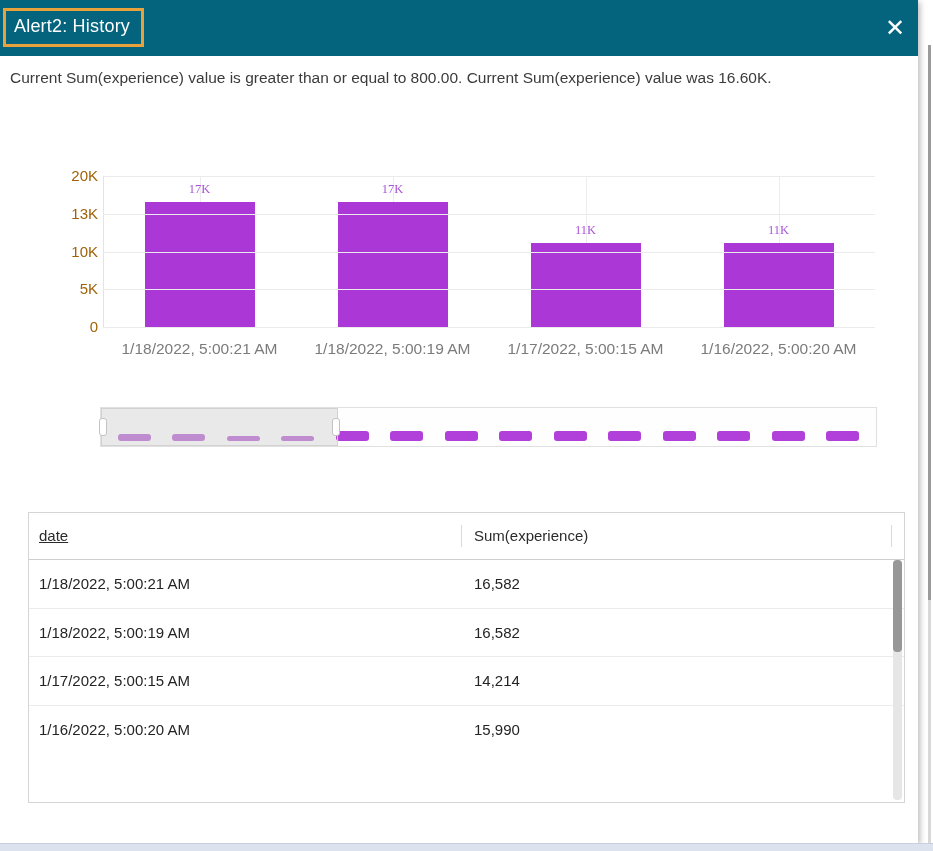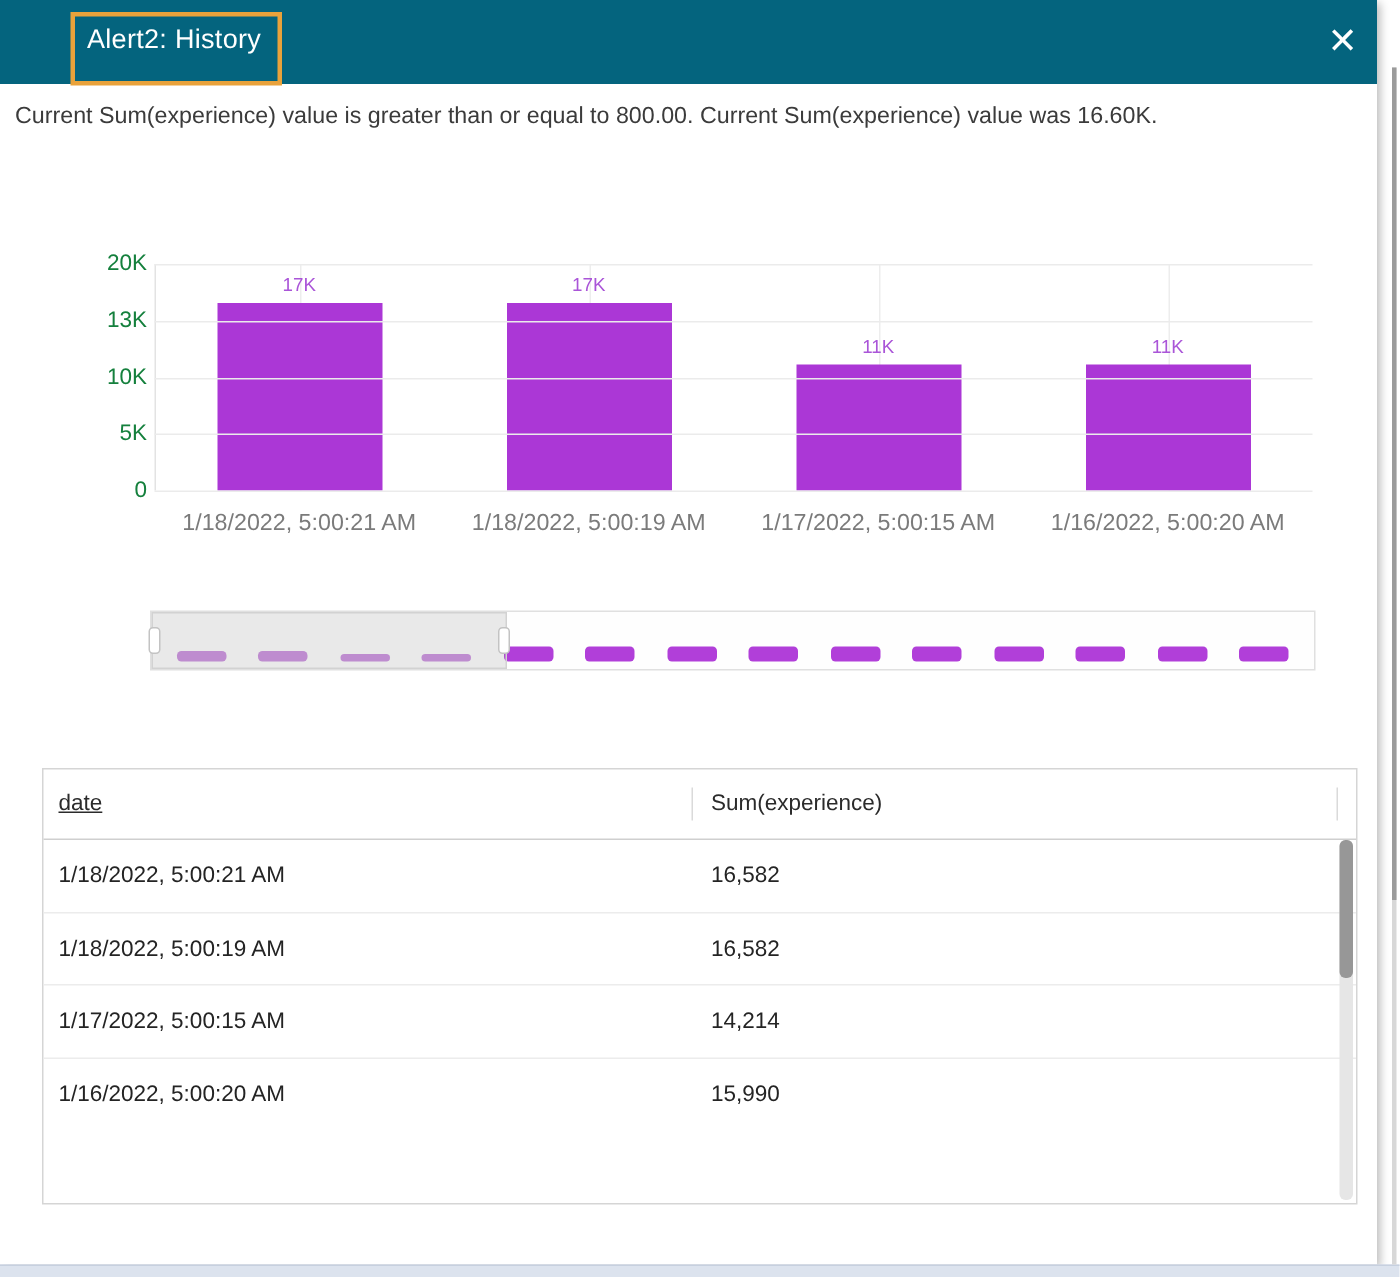--- a/index.html
+++ b/index.html
@@ -4,34 +4,34 @@
 <style>
   html,body{margin:0;padding:0;width:933px;height:851px;overflow:hidden;
     font-family:"Liberation Sans",sans-serif;background:#ffffff;}
   .page-strip{position:absolute;left:0;top:843px;width:933px;height:8px;
     background:#dce3ee;border-top:1px solid #c7d0df;}
   .modal{position:absolute;left:0;top:0;width:918px;height:843px;background:#fff;
     box-shadow:2px 2px 6px rgba(0,0,0,0.28);}
   
   .header{position:absolute;left:0;top:0;width:100%;height:56px;background:#04647e;}
   .title-box{position:absolute;left:3px;top:8px;border:3px solid #e9a23b;
-    padding:5px 11px 17px 8px;margin-left:44px;}
+    padding:5px 11px 7px 8px;}
   .title{color:#ffffff;font-size:18px;letter-spacing:.2px;}
   .close-btn{position:absolute;right:8px;top:13px;width:30px;height:30px;border:none;
     background:transparent;color:#ffffff;font-size:24px;line-height:30px;font-weight:300;
     cursor:pointer;padding:0;}
   
   .desc{position:absolute;left:10px;top:69px;width:900px;font-size:15.5px;color:#3b3b3b;}
   
   .y-axis{position:absolute;left:50px;top:176px;width:48px;height:151px;}
-  .ylabel{position:absolute;right:0;width:48px;text-align:right;font-size:15px;color:#15803d;}
+  .ylabel{position:absolute;right:0;width:48px;text-align:right;font-size:15px;color:#a16207;}
   .plot{position:absolute;left:103px;top:176px;width:772px;height:151px;}
   .hgrid{position:absolute;left:0;right:0;height:1px;background:#ebebeb;}
   .axis-left{position:absolute;left:0;top:0;bottom:0;width:1px;background:#e3e3e3;}
-  .slots{position:absolute;inset:0;display:flex;}
+  .slots{position:absolute;inset:0;display:flex;font-family:Liberation Serif, serif;}
   .slot{flex:1;position:relative;}
   .vline{position:absolute;left:50%;top:0;bottom:0;width:1px;background:#ededed;}
   .bar{position:absolute;left:50%;transform:translateX(-50%);bottom:0;width:110px;}
   .bar-label{position:absolute;left:50%;transform:translateX(-50%);font-size:12.5px;
     white-space:nowrap;}
   .x-labels{position:absolute;left:103px;top:340px;width:772px;display:flex;}
   .x-labels div{flex:1;text-align:center;font-size:15.5px;color:#7b7b7b;white-space:nowrap;}
   
   .mini{position:absolute;left:100px;top:407px;width:775px;height:38px;
     border:1px solid #e0e0e0;background:#fefefe;}

